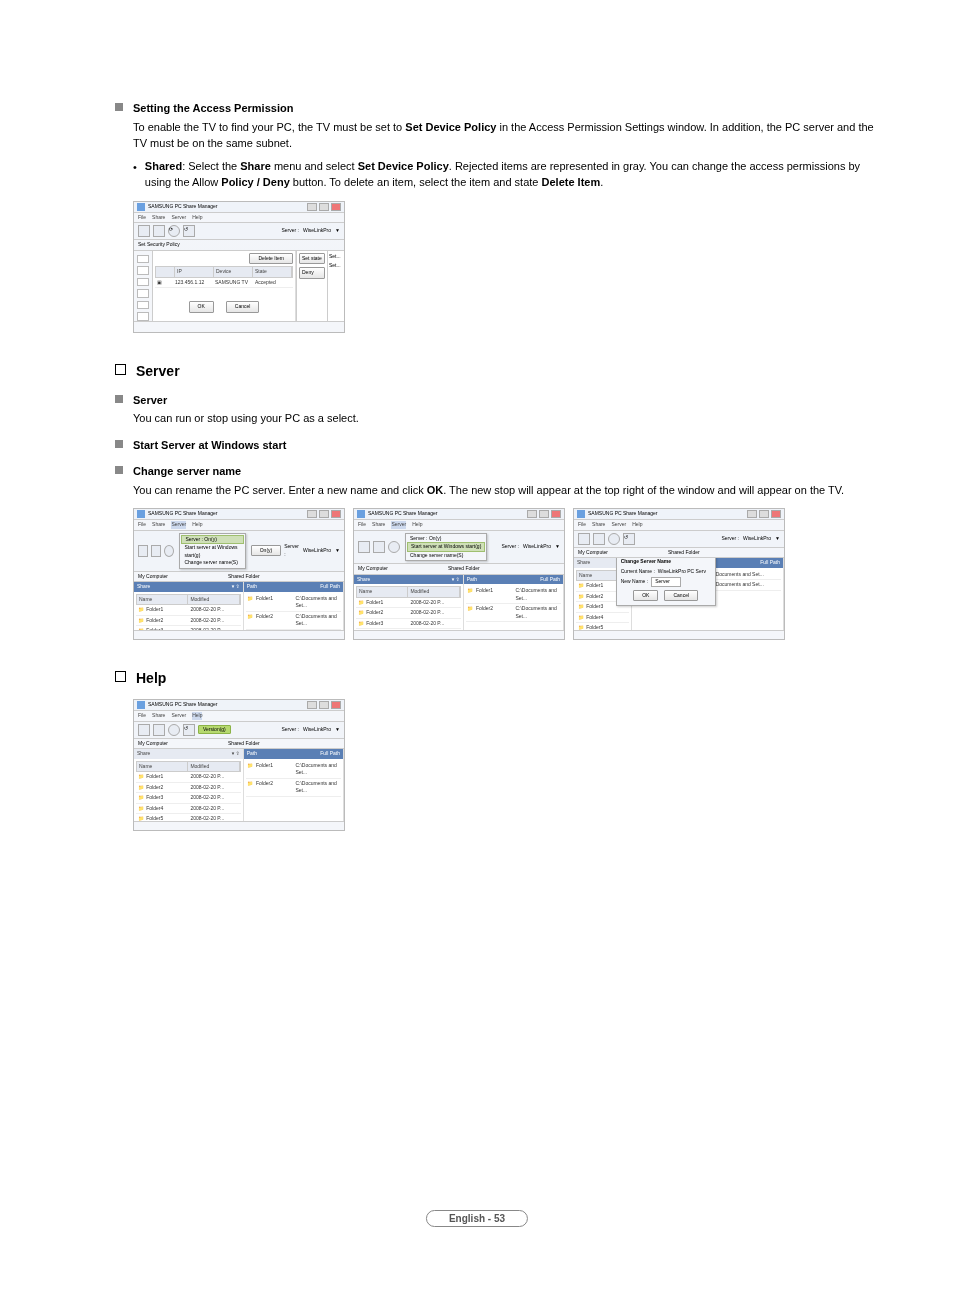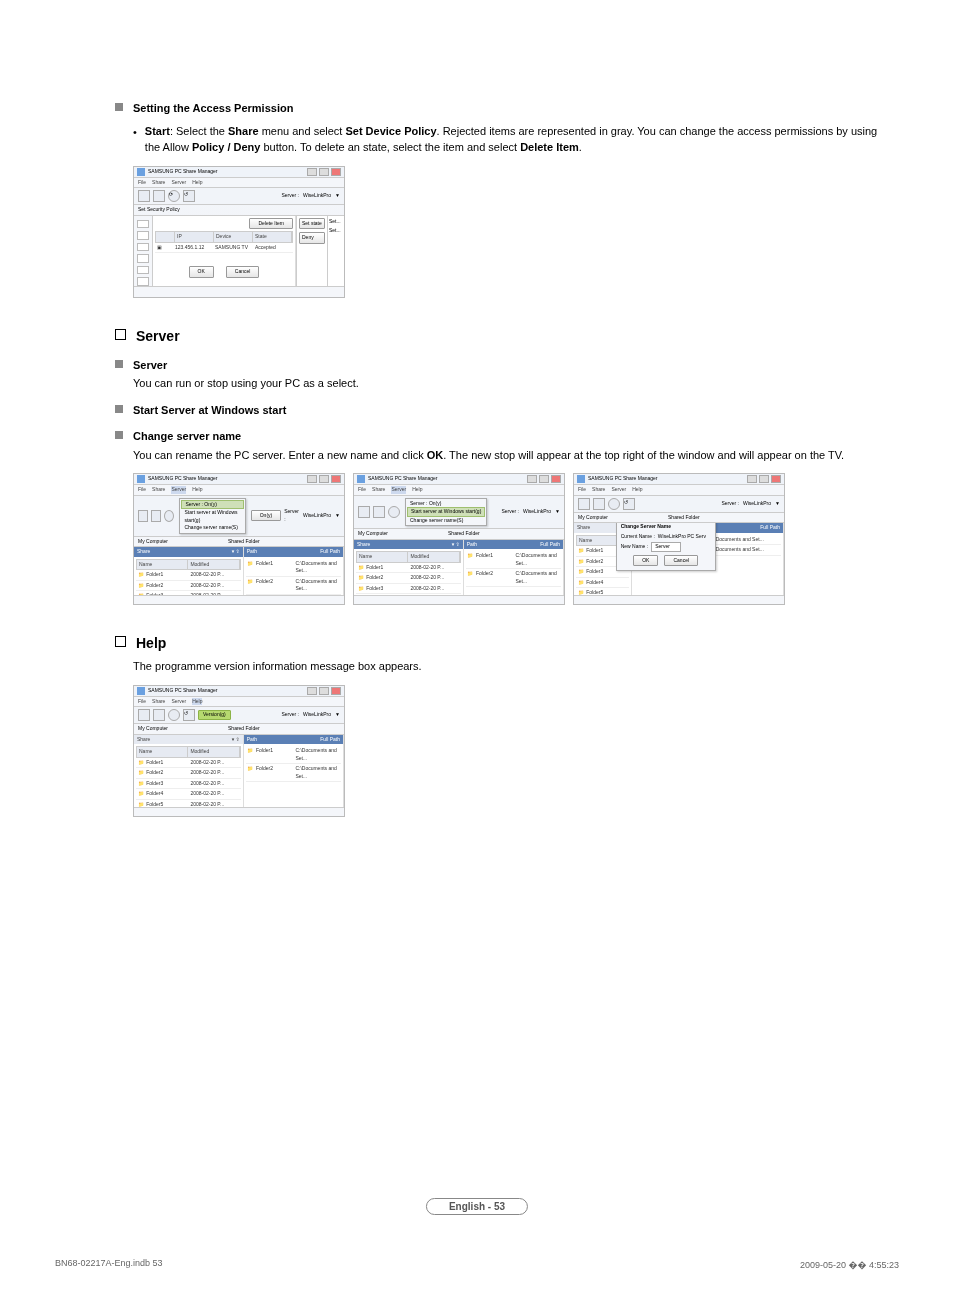--- a/index.html
+++ b/index.html
@@ -180,21 +180,21 @@
   }
   .row3 .mini-app { width:210px;height:130px;position:relative; }
   
   .help-shot {
     width:210px;height:130px;margin-left:18px;margin-top:10px;position:relative;
   }
   .page-num-pill {
     position:absolute;
     left:50%;
     transform:translateX(-50%);
-    bottom:100px;
+    bottom:88px;
     border:1px solid #888;
     border-radius:12px;
     padding:2px 22px;
     font-size:10px;
     font-weight:bold;
     color:#555;
     background:#fff;
   }
   .footer {
     position:absolute;
@@ -210,24 +210,27 @@
 </head>
 <body>
 
 <div class="page">
   <div class="content">
 
     <div class="bullet-sq">
       <div class="sq-marker"></div>
       <div class="title">Setting the Access Permission</div>
     </div>
+    <div class="indent-text">
+      <span>To enable the TV to find your PC, the TV must be set to </span><b>Set Device Policy</b><span> in the Access Permission Settings window. In addition, the PC server and the TV must be on the same subnet.</span>
+    </div>
     <div class="sub-bullet">
       <div class="dot">•</div>
       <div>
-        <b>Start</b><span>: Select the </span><b>Share</b><span> menu and select </span><b>Set Device Policy</b><span>. Rejected items are represented in gray. You can change the access permissions by using the Allow </span><b>Policy / Deny</b><span> button. To delete an state, select the item and select </span><b>Delete Item</b><span>.</span>
+        <b>Shared</b><span>: Select the </span><b>Share</b><span> menu and select </span><b>Set Device Policy</b><span>. Rejected items are represented in gray. You can change the access permissions by using the Allow </span><b>Policy / Deny</b><span> button. To delete an item, select the item and state </span><b>Delete Item</b><span>.</span>
       </div>
     </div>
 
     <div class="mini-app top-shot">
       <div class="ma-titlebar">
         <div class="ti">
             <span style="width:8px;height:8px;background:#6aa0e0;"></span>
             <span>SAMSUNG PC Share Manager</span>
           </div>
         <div class="ci">
@@ -575,21 +578,20 @@
           </div>
         </div>
         <div style="height:8px;border-top:1px solid #ccc;background:#f4f6fa;"></div>
       </div>
     </div>
 
     <div class="section-head">
       <div class="sq-outline"></div>
       <div class="stitle">Help</div>
     </div>
-    <div class="indent-text">The programme version information message box appears.</div>
 
     <div class="mini-app help-shot">
       <div class="ma-titlebar">
           <div class="ti">
             <span style="width:8px;height:8px;background:#6aa0e0;"></span>
             <span>SAMSUNG PC Share Manager</span>
           </div>
           <div class="ci">
             <span></span>
             <span></span>
@@ -663,17 +665,13 @@
               <span>C:\Documents and Set...</span>
             </div>
         </div>
       </div>
       <div style="height:8px;border-top:1px solid #ccc;background:#f4f6fa;"></div>
     </div>
 
   </div>
 
   <div class="page-num-pill">English - 53</div>
-  <div class="footer">
-    <span>BN68-02217A-Eng.indb   53</span>
-    <span>2009-05-20   �� 4:55:23</span>
-  </div>
 </div>
 
 </body></html>

